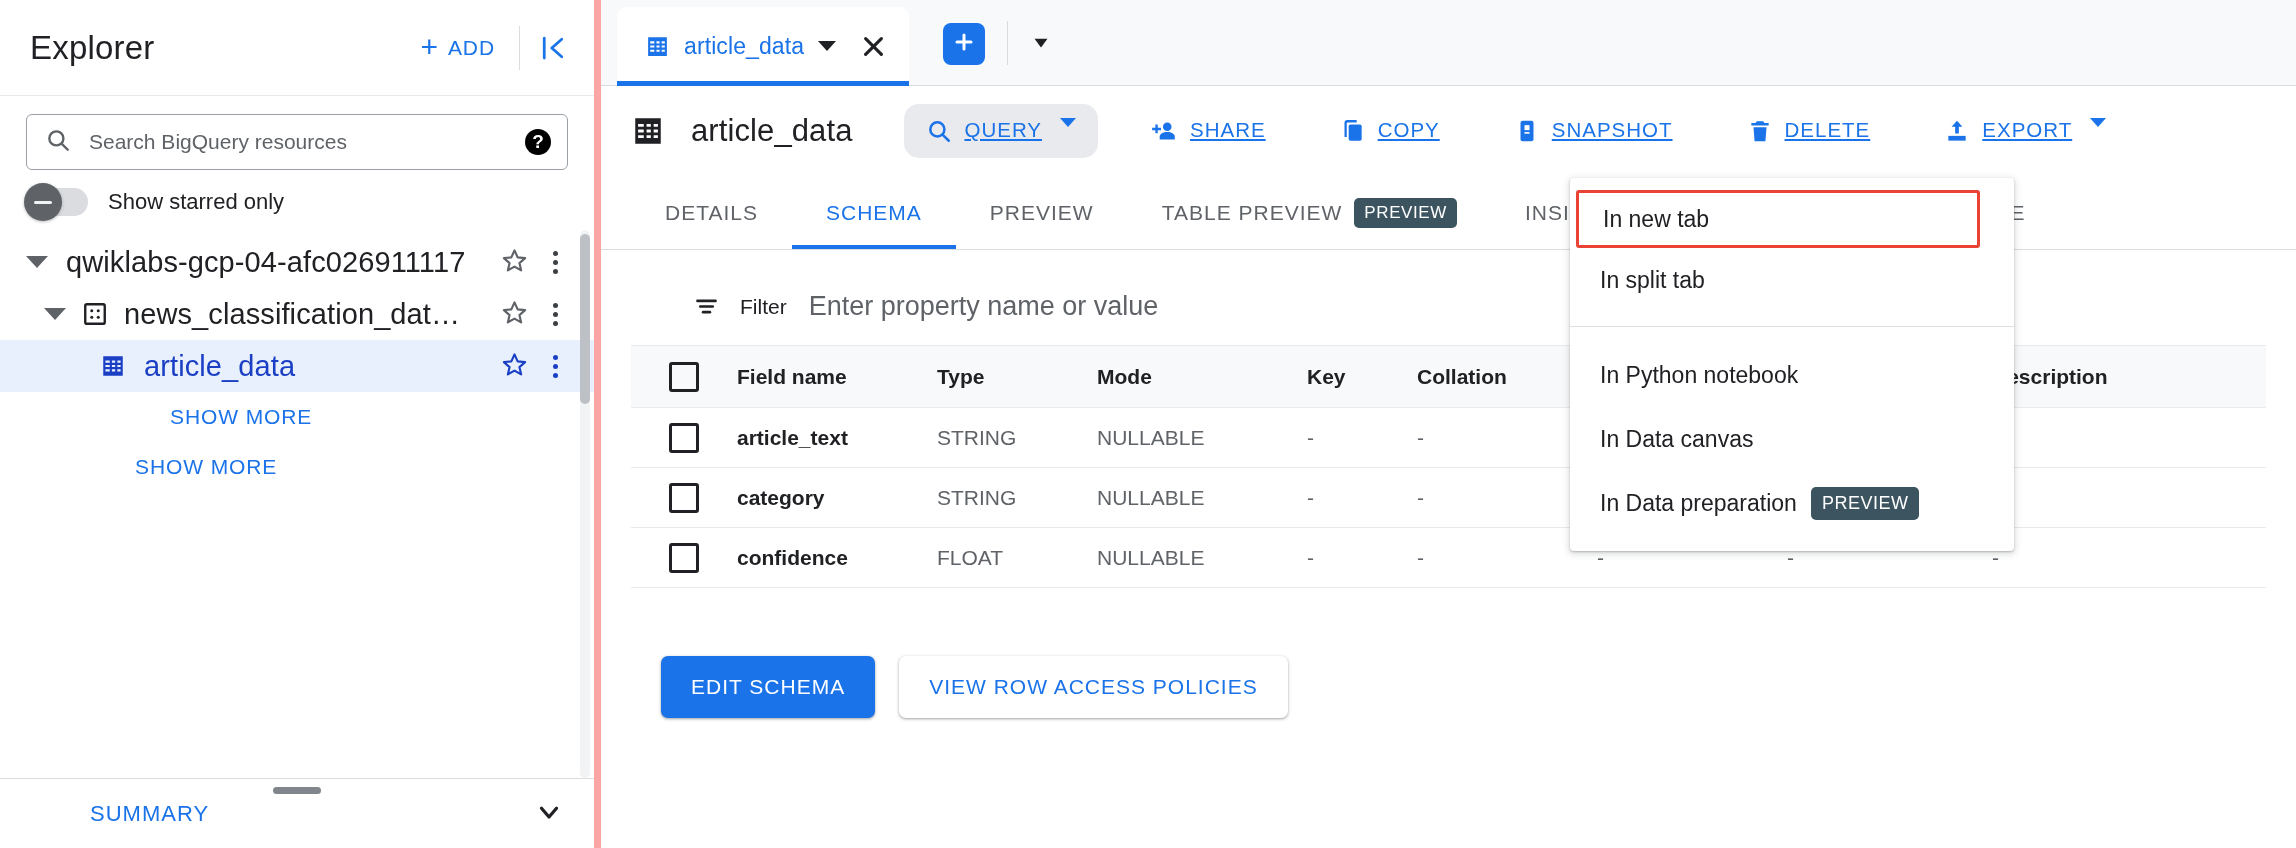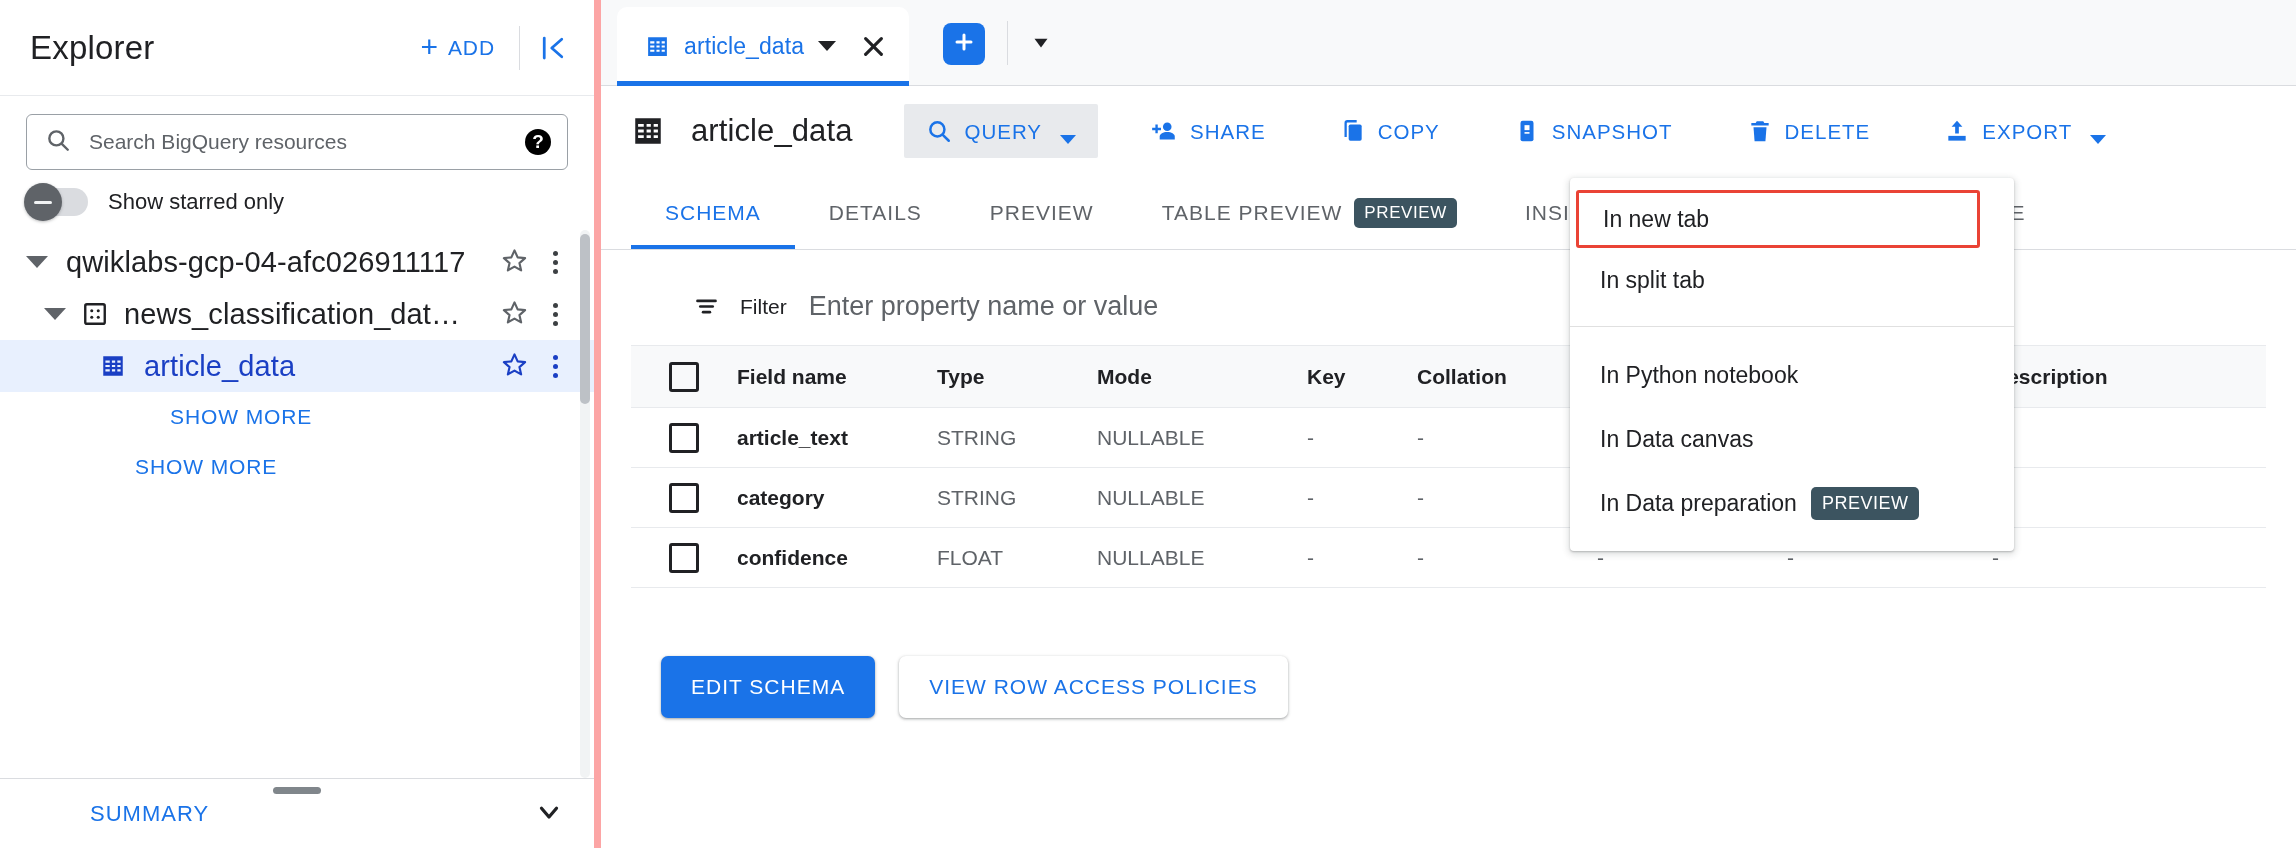--- a/index.html
+++ b/index.html
@@ -166,23 +166,23 @@
   .strip-div { width: 1px; height: 44px; background: #dadce0; margin: 0 20px 20px 22px; }
   .strip-caret { margin-bottom: 26px; cursor: pointer; }
 
   .table-header-row {
     height: 90px; display: flex; align-items: center; padding-left: 30px; gap: 0;
   }
   .table-icon-big { color: #202124; margin-right: 26px; display: flex; }
   .table-name { font-size: 31px; color: #202124; letter-spacing: .1px; margin-right: 52px; }
 
   .tbtn {
-    display: flex; align-items: flex-end; gap: 12px;
+    display: flex; align-items: flex-start; gap: 12px;
     color: #1a73e8; font-size: 20.5px; font-weight: 500; letter-spacing: 1px;
-    padding: 14px 22px; border-radius: 2px; cursor: pointer; white-space: nowrap;
+    padding: 14px 22px; border-radius: 15px; cursor: pointer; white-space: nowrap; text-decoration: underline;
   }
   .tbtn.active { background: #e8eaed; color: #1a73e8; }
   .tbtn .cart {
     width: 0; height: 0; border-left: 8px solid transparent;
     border-right: 8px solid transparent; border-top: 9px solid #1a73e8;
     margin-left: 6px;
   }
   .tbtn-gap { width: 30px; }
 
   .subtabs {
@@ -515,25 +515,25 @@
             <path d="M12 2.5l5 5.6h-3.3v6.2h-3.4V8.1H7L12 2.5z"></path>
             <path d="M4 16.5h16v4.4H4z"></path>
           </svg>
         </span>
         <span>EXPORT</span>
         <span class="cart"></span>
       </div>
     </div>
 
     <div class="subtabs">
+      <div class="stab">
+        <span>DETAILS</span>
+      </div>
       <div class="stab active">
         <span>SCHEMA</span>
-      </div>
-      <div class="stab">
-        <span>DETAILS</span>
       </div>
       <div class="stab">
         <span>PREVIEW</span>
       </div>
       <div class="stab">
         <span>TABLE PREVIEW</span>
         <span class="chip-preview">PREVIEW</span>
       </div>
       <div class="stab">
         <span>INSIGHTS</span>

